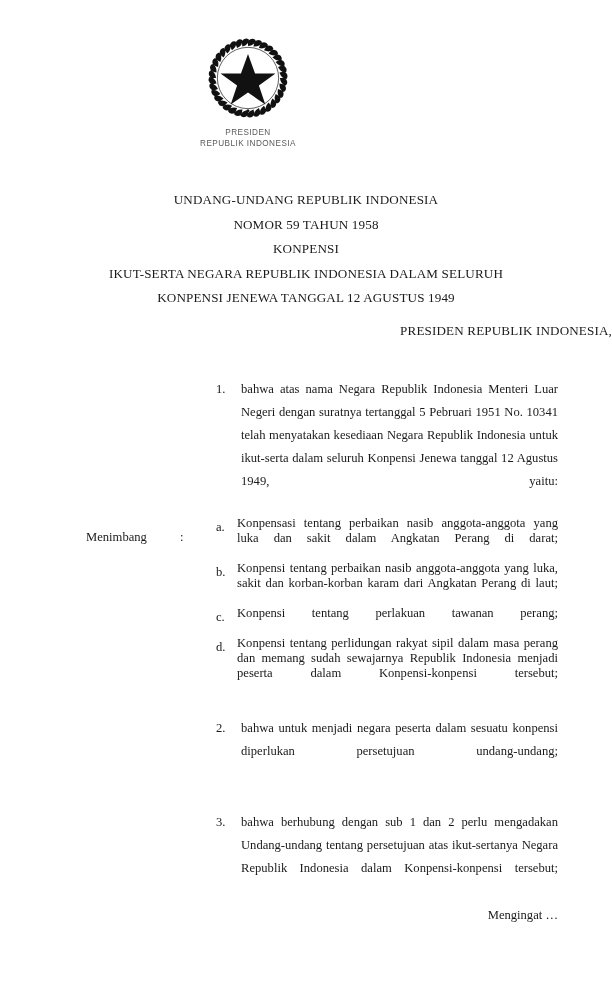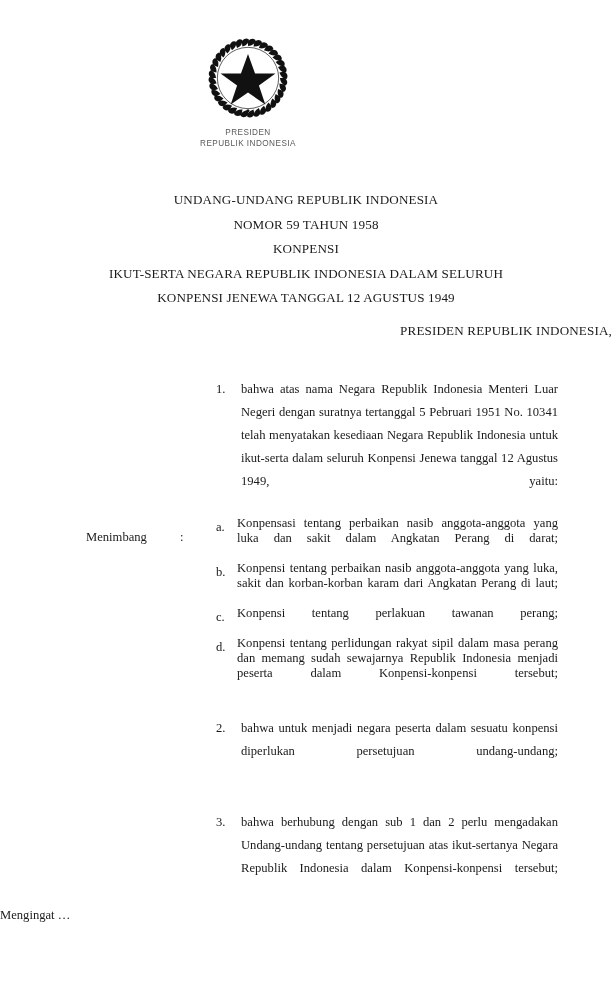--- a/index.html
+++ b/index.html
@@ -141,21 +141,21 @@
 
   .gap-2 { height: 21px; }
   .gap-3 { height: 25px; }
 
   
   .footer-note {
     position: absolute;
     top: 908px;
     left: 0;
     width: 558px;
-    text-align: left;
+    text-align: right;
     font-size: 12.6px;
   }
 </style>
 </head>
 <body>
 
 <div class="page">
 
   <div class="emblem-block">
     <svg class="emblem-svg" viewBox="0 0 100 100">

